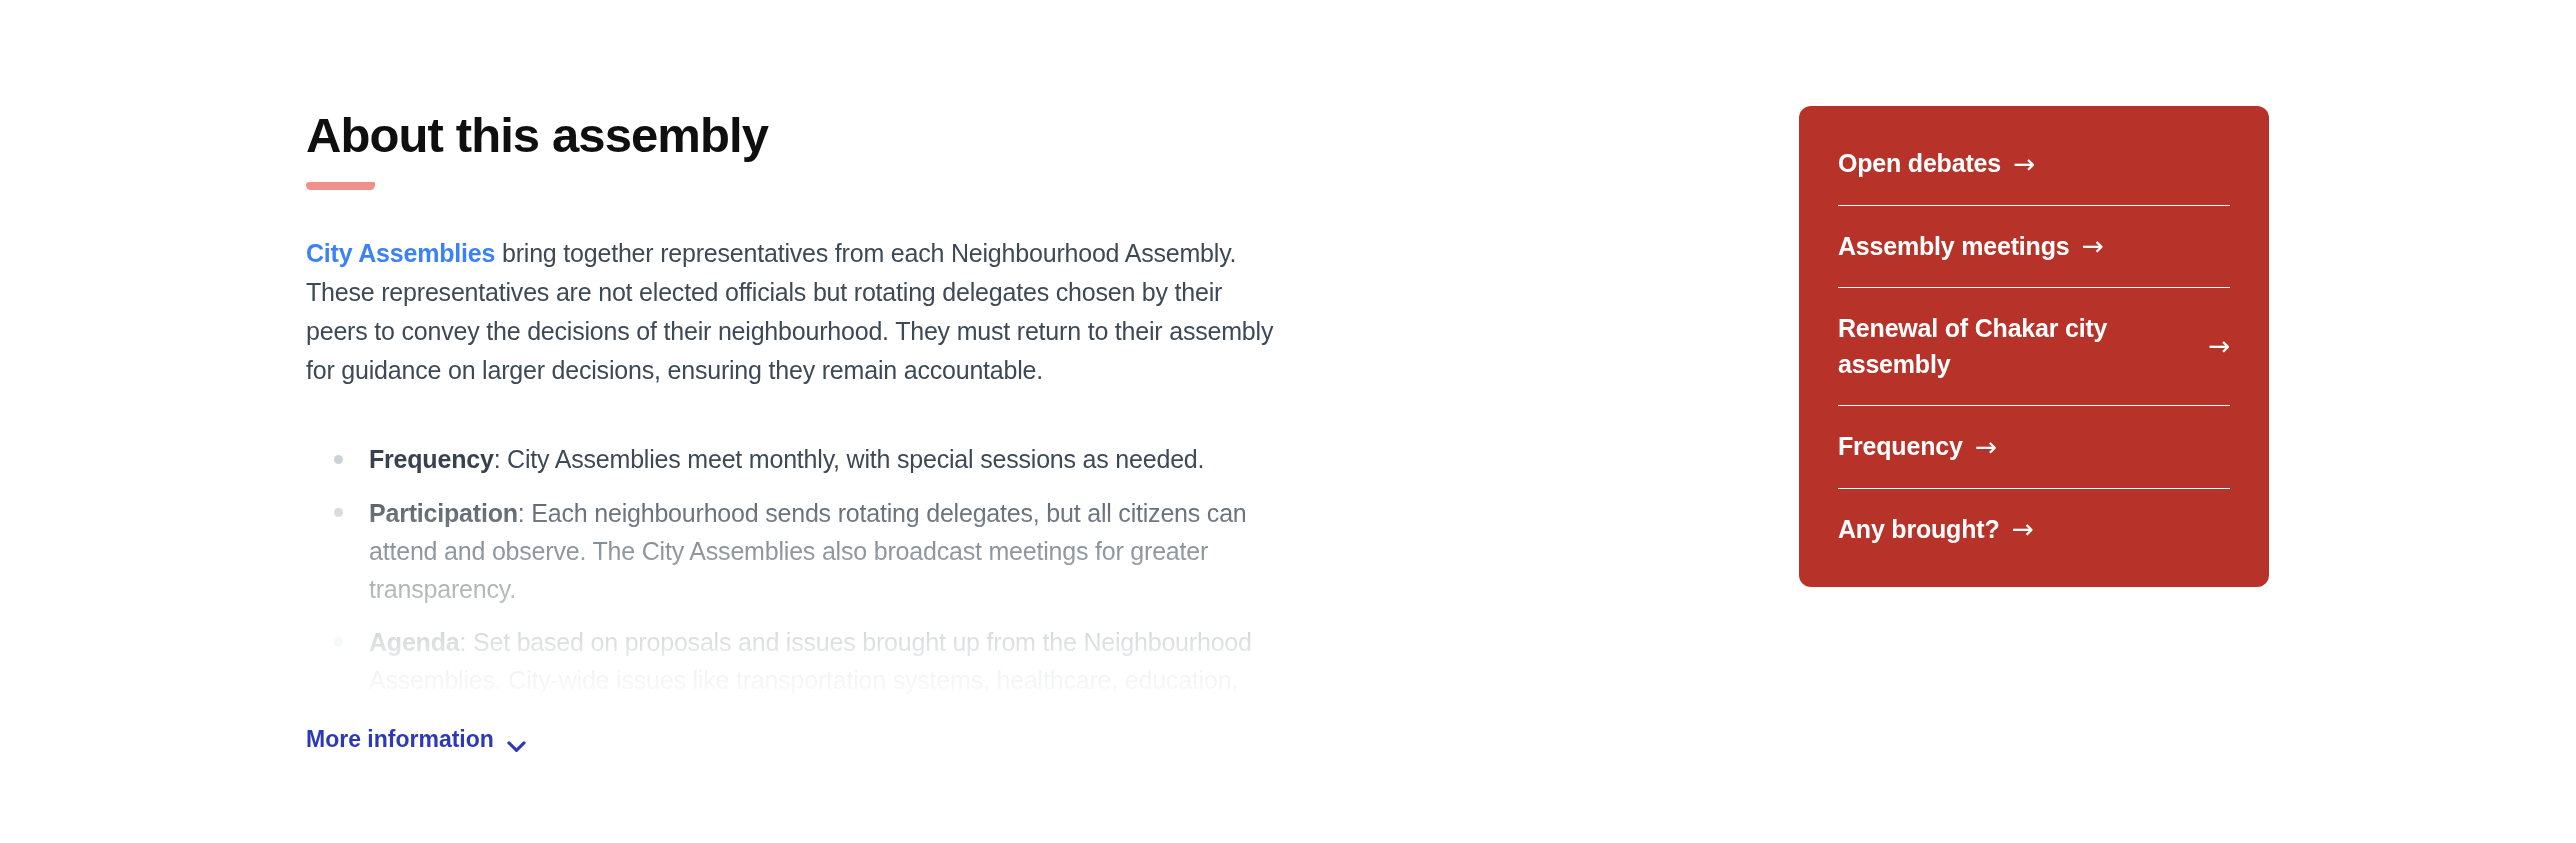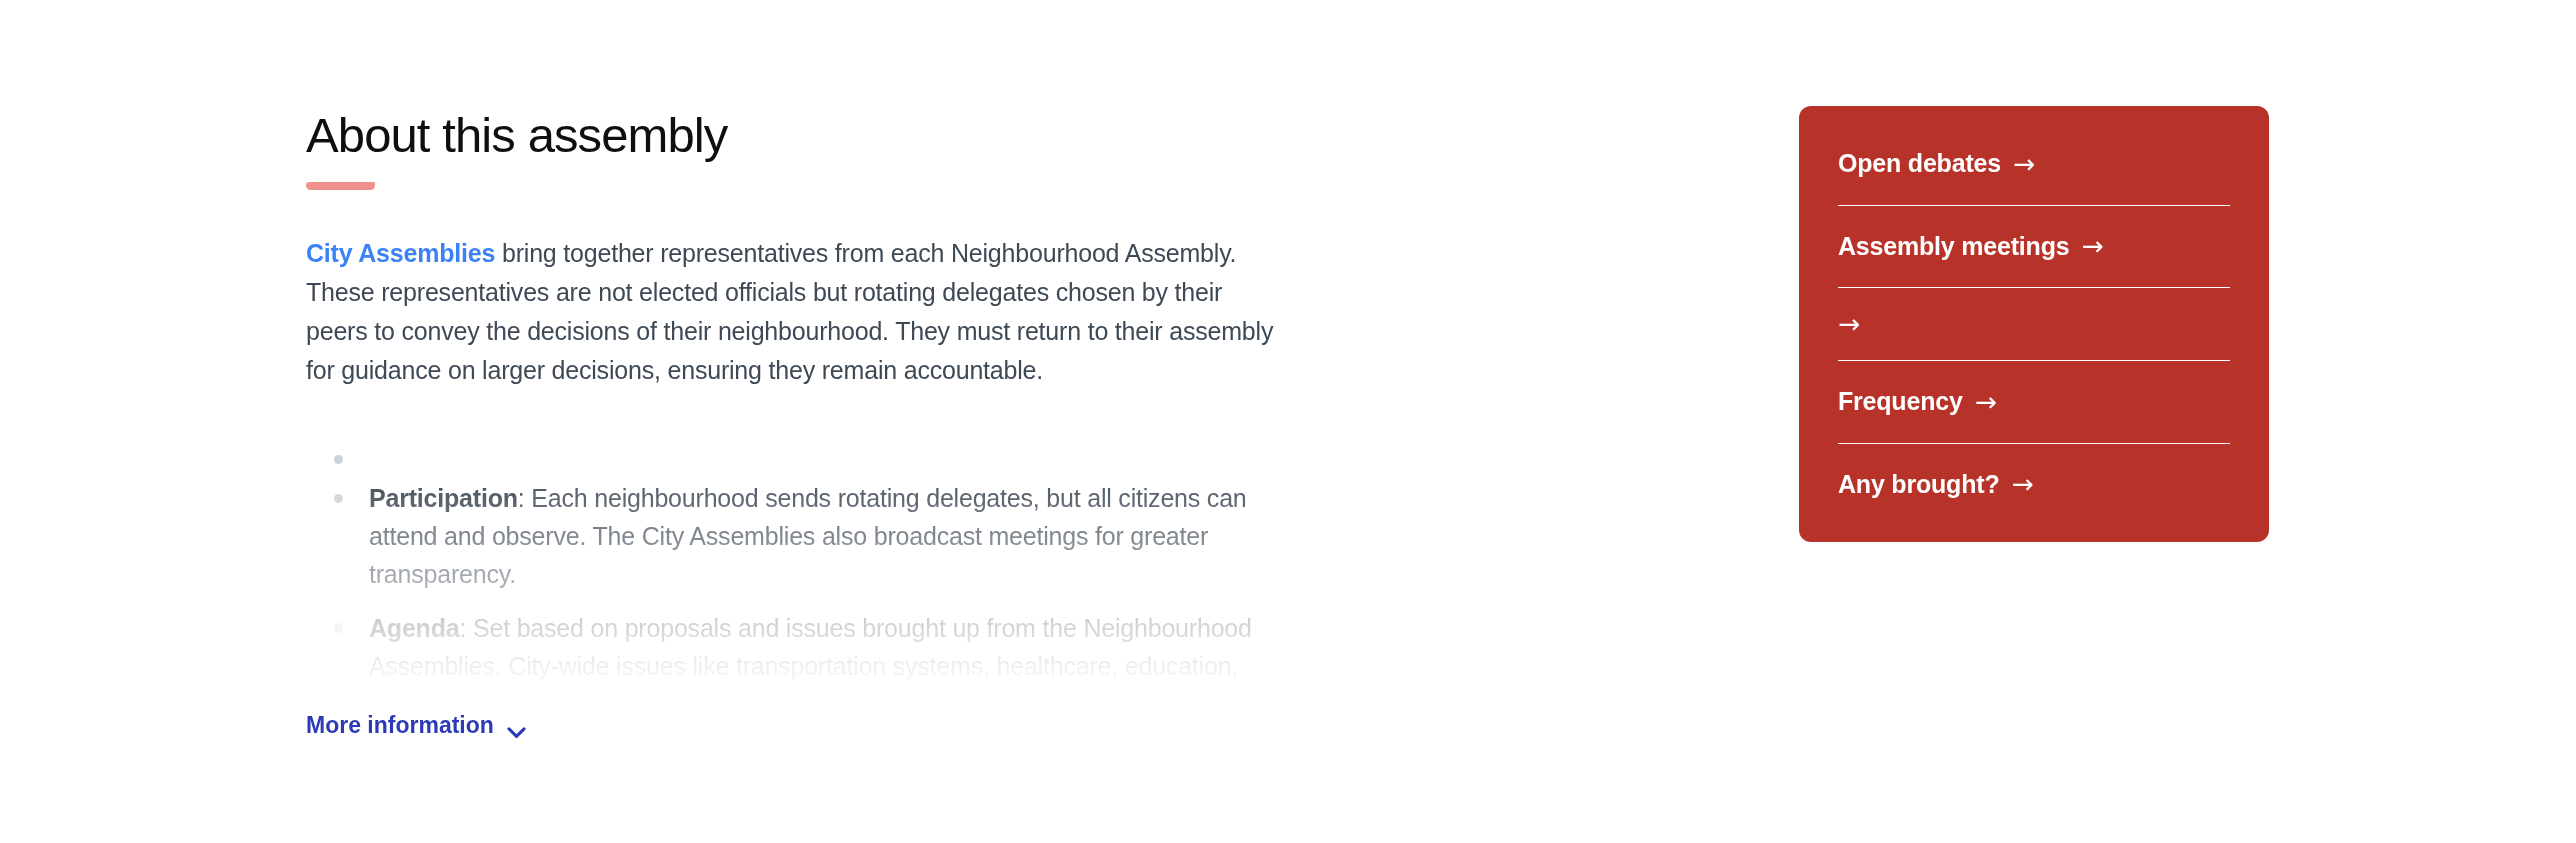--- a/index.html
+++ b/index.html
@@ -15,21 +15,21 @@
     justify-content: space-between;
     align-items: flex-start;
     padding: 106px 307px 0 306px;
     width: 2576px;
   }
   
   .left-col { width: 1146px; }
   h1.page-title {
     font-size: 49px;
     line-height: 1.2;
-    font-weight: 400;
+    font-weight: 700;
     letter-spacing: -0.9px;
     color: #0f0f10;
   }
   .accent-bar {
     width: 69px; height: 8.5px;
     margin-top: 17px;
     background: #f0908b;
     border-radius: 6px 1.7px 8.5px 8.5px;
   }
   .intro {
@@ -133,20 +133,21 @@
 
     <p class="intro"><strong>City Assemblies</strong><span class="preline"> bring together representatives from each Neighbourhood Assembly.
 These representatives are not elected officials but rotating delegates chosen by their
 peers to convey the decisions of their neighbourhood. They must return to their assembly
 for guidance on larger decisions, ensuring they remain accountable.</span></p>
 
     <div class="fade-wrap">
       <ul class="detail-list">
         <li>
           <span class="bullet-dot"></span>
+          <div class="li-content"><strong>Frequency</strong><span class="preline">: City Assemblies meet monthly, with special sessions as needed.</span></div>
         </li>
         <li>
           <span class="bullet-dot"></span>
           <div class="li-content"><strong>Participation</strong><span class="preline">: Each neighbourhood sends rotating delegates, but all citizens can
 attend and observe. The City Assemblies also broadcast meetings for greater
 transparency.</span></div>
         </li>
         <li>
           <span class="bullet-dot"></span>
           <div class="li-content"><strong>Agenda</strong><span class="preline">: Set based on proposals and issues brought up from the Neighbourhood
@@ -169,20 +170,22 @@
       <span class="label">Open debates</span>
       <span class="arrow">→</span>
     </a>
     <hr class="card-divider">
     <a class="card-link" href="#">
       <span class="label">Assembly meetings</span>
       <span class="arrow">→</span>
     </a>
     <hr class="card-divider">
     <a class="card-link" href="#">
+      <span class="label grow preline">Renewal of Chakar city
+assembly</span>
       <span class="arrow">→</span>
     </a>
     <hr class="card-divider">
     <a class="card-link" href="#">
       <span class="label">Frequency</span>
       <span class="arrow">→</span>
     </a>
     <hr class="card-divider">
     <a class="card-link" href="#">
       <span class="label">Any brought?</span>

